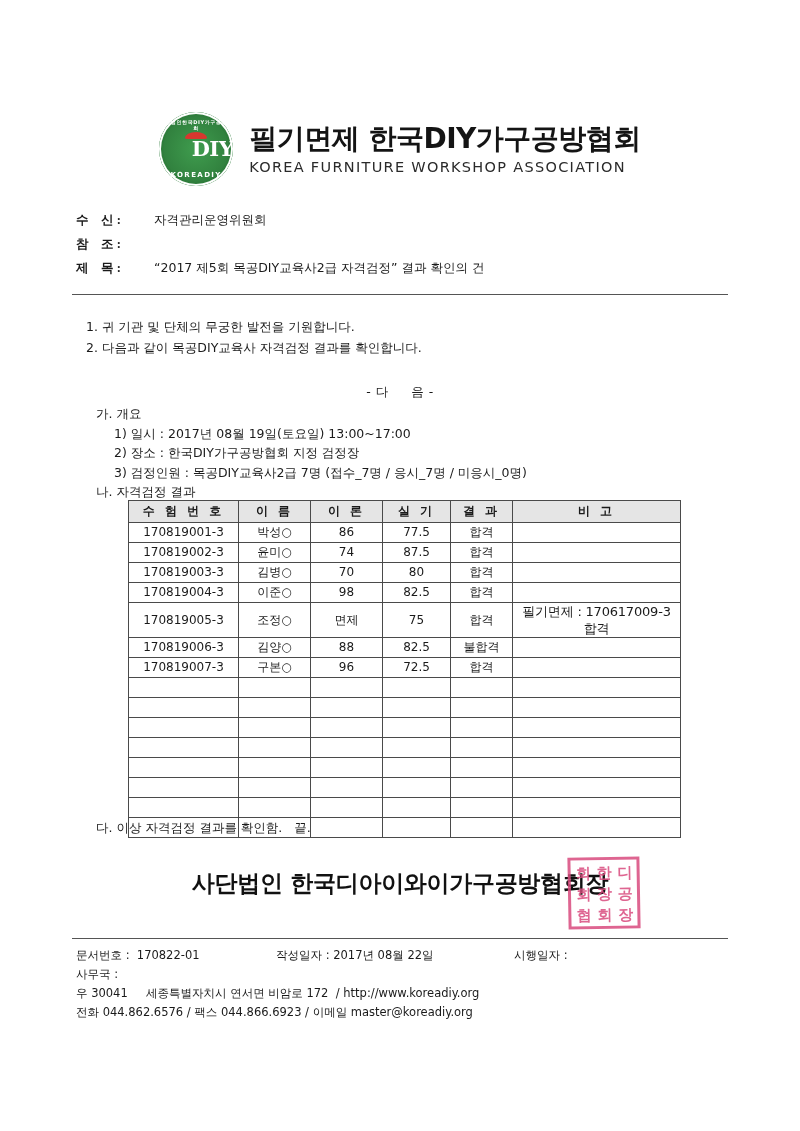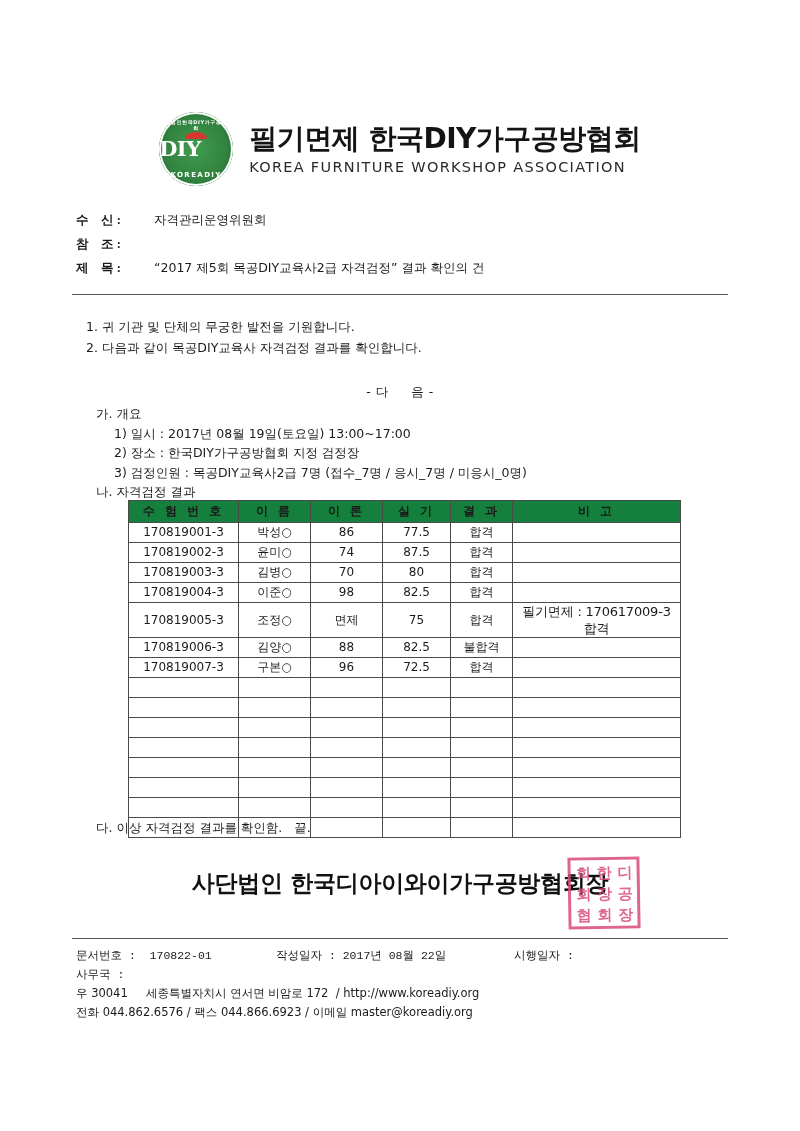--- a/index.html
+++ b/index.html
@@ -54,21 +54,21 @@
     letter-spacing: 0.6px;
     font-weight: bold;
   }
   .emblem .ring-text-top { top: 7px; }
   .emblem .ring-text-bot { bottom: 7px; font-size: 7px; letter-spacing: 1.4px; }
   .emblem .diy-word {
     position: absolute;
     left: 0; right: 0;
     top: 50%;
     transform: translateY(-52%);
-    text-align: left;
+    text-align: right;
     color: #ffffff;
     font-weight: bold;
     font-size: 21px;
     letter-spacing: -0.5px;
     font-family: "DejaVu Serif", "Liberation Serif", serif;
   }
   .emblem .red-bar {
     position: absolute;
     left: 50%;
     top: 20px;
@@ -178,21 +178,21 @@
   .result-table td {
     border: 1px solid #4a4a4a;
     height: 19px;
     padding: 0 2px;
     text-align: center;
     vertical-align: middle;
     line-height: 17px;
     color: #1a1a1a;
   }
   .result-table th {
-    background: #15803d;
+    background: #e5e5e5;
     font-weight: bold;
     letter-spacing: 3px;
     height: 21px;
   }
   .result-table td.empty { height: 19px; }
   .col-id   { width: 110px; }
   .col-name { width: 72px; }
   .col-theory { width: 72px; }
   .col-prac { width: 68px; }
   .col-res  { width: 62px; }
@@ -249,21 +249,21 @@
   
   .footer {
     position: absolute;
     left: 76px;
     top: 946px;
     width: 660px;
     font-size: 11.5px;
     line-height: 19px;
     color: #1a1a1a;
   }
-  .footer-row { display: flex; white-space: pre; font-family: Liberation Mono, monospace; }
+  .footer-row { display: flex; white-space: pre; }
   .f-c1 { width: 200px; flex: none; }
   .f-c2 { width: 238px; flex: none; }
   .f-c3 { flex: none; }
   .footer-line { white-space: pre; }
 </style>
 </head>
 <body>
 
 <div class="page">
 

